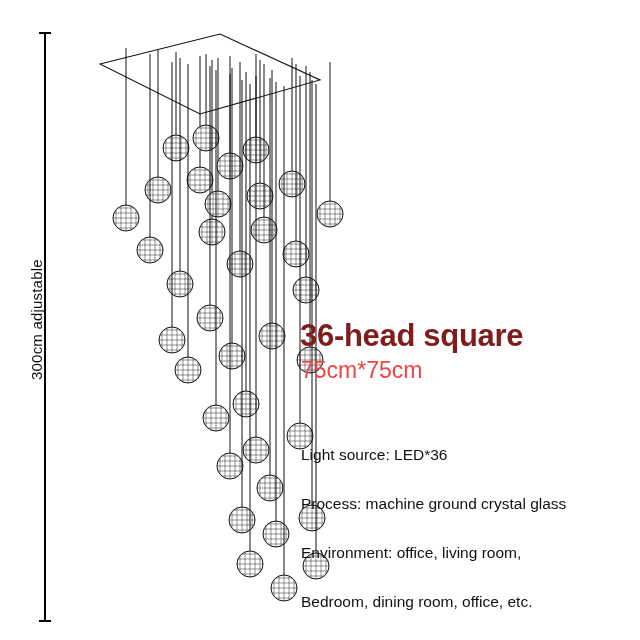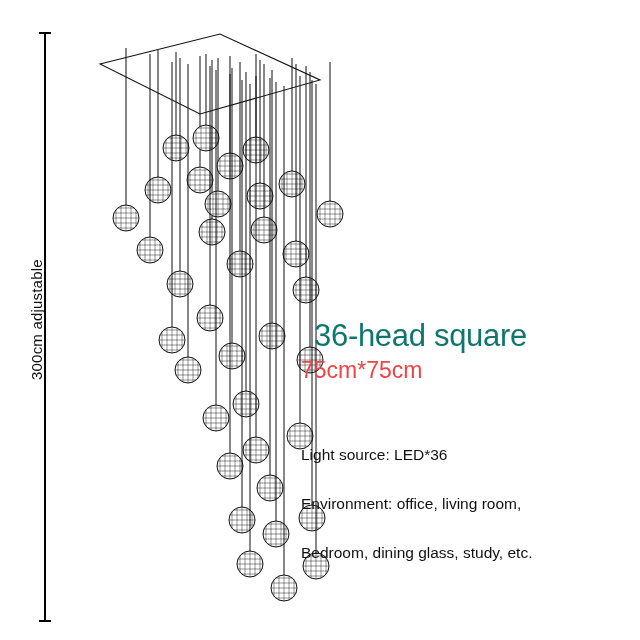--- a/index.html
+++ b/index.html
@@ -66,25 +66,24 @@
     width: 300px;
     height: 620px;
   }
 
   
   #title {
     position: absolute;
     left: 300px;
     top: 320px;
     font-size: 31px;
-    font-weight: normal;
-    color: #0f766e;
+    font-weight: bold;
+    color: #7f1d1d;
     letter-spacing: -0.3px;
     line-height: 1.05;
-    padding-left: 14px;
   }
   #subtitle {
     position: absolute;
     left: 301px;
     top: 358px;
     font-size: 23px;
     color: #ef4444;
     line-height: 1.1;
   }
   #specs {
@@ -621,17 +620,18 @@
           <line x1="280" y1="187.6933761370819" x2="280" y2="204.3066238629181"></line>
         </g>
       </g>
   </svg>
 
   <div id="title">36-head square</div>
   <div id="subtitle">75cm*75cm</div>
 
   <div id="specs">
     <div>Light source: LED*36</div>
+    <div>Process: machine ground crystal glass</div>
     <div>Environment: office, living room,</div>
-    <div>Bedroom, dining glass, study, etc.</div>
+    <div>Bedroom, dining room, office, etc.</div>
   </div>
 
 </div>
 
 </body></html>

